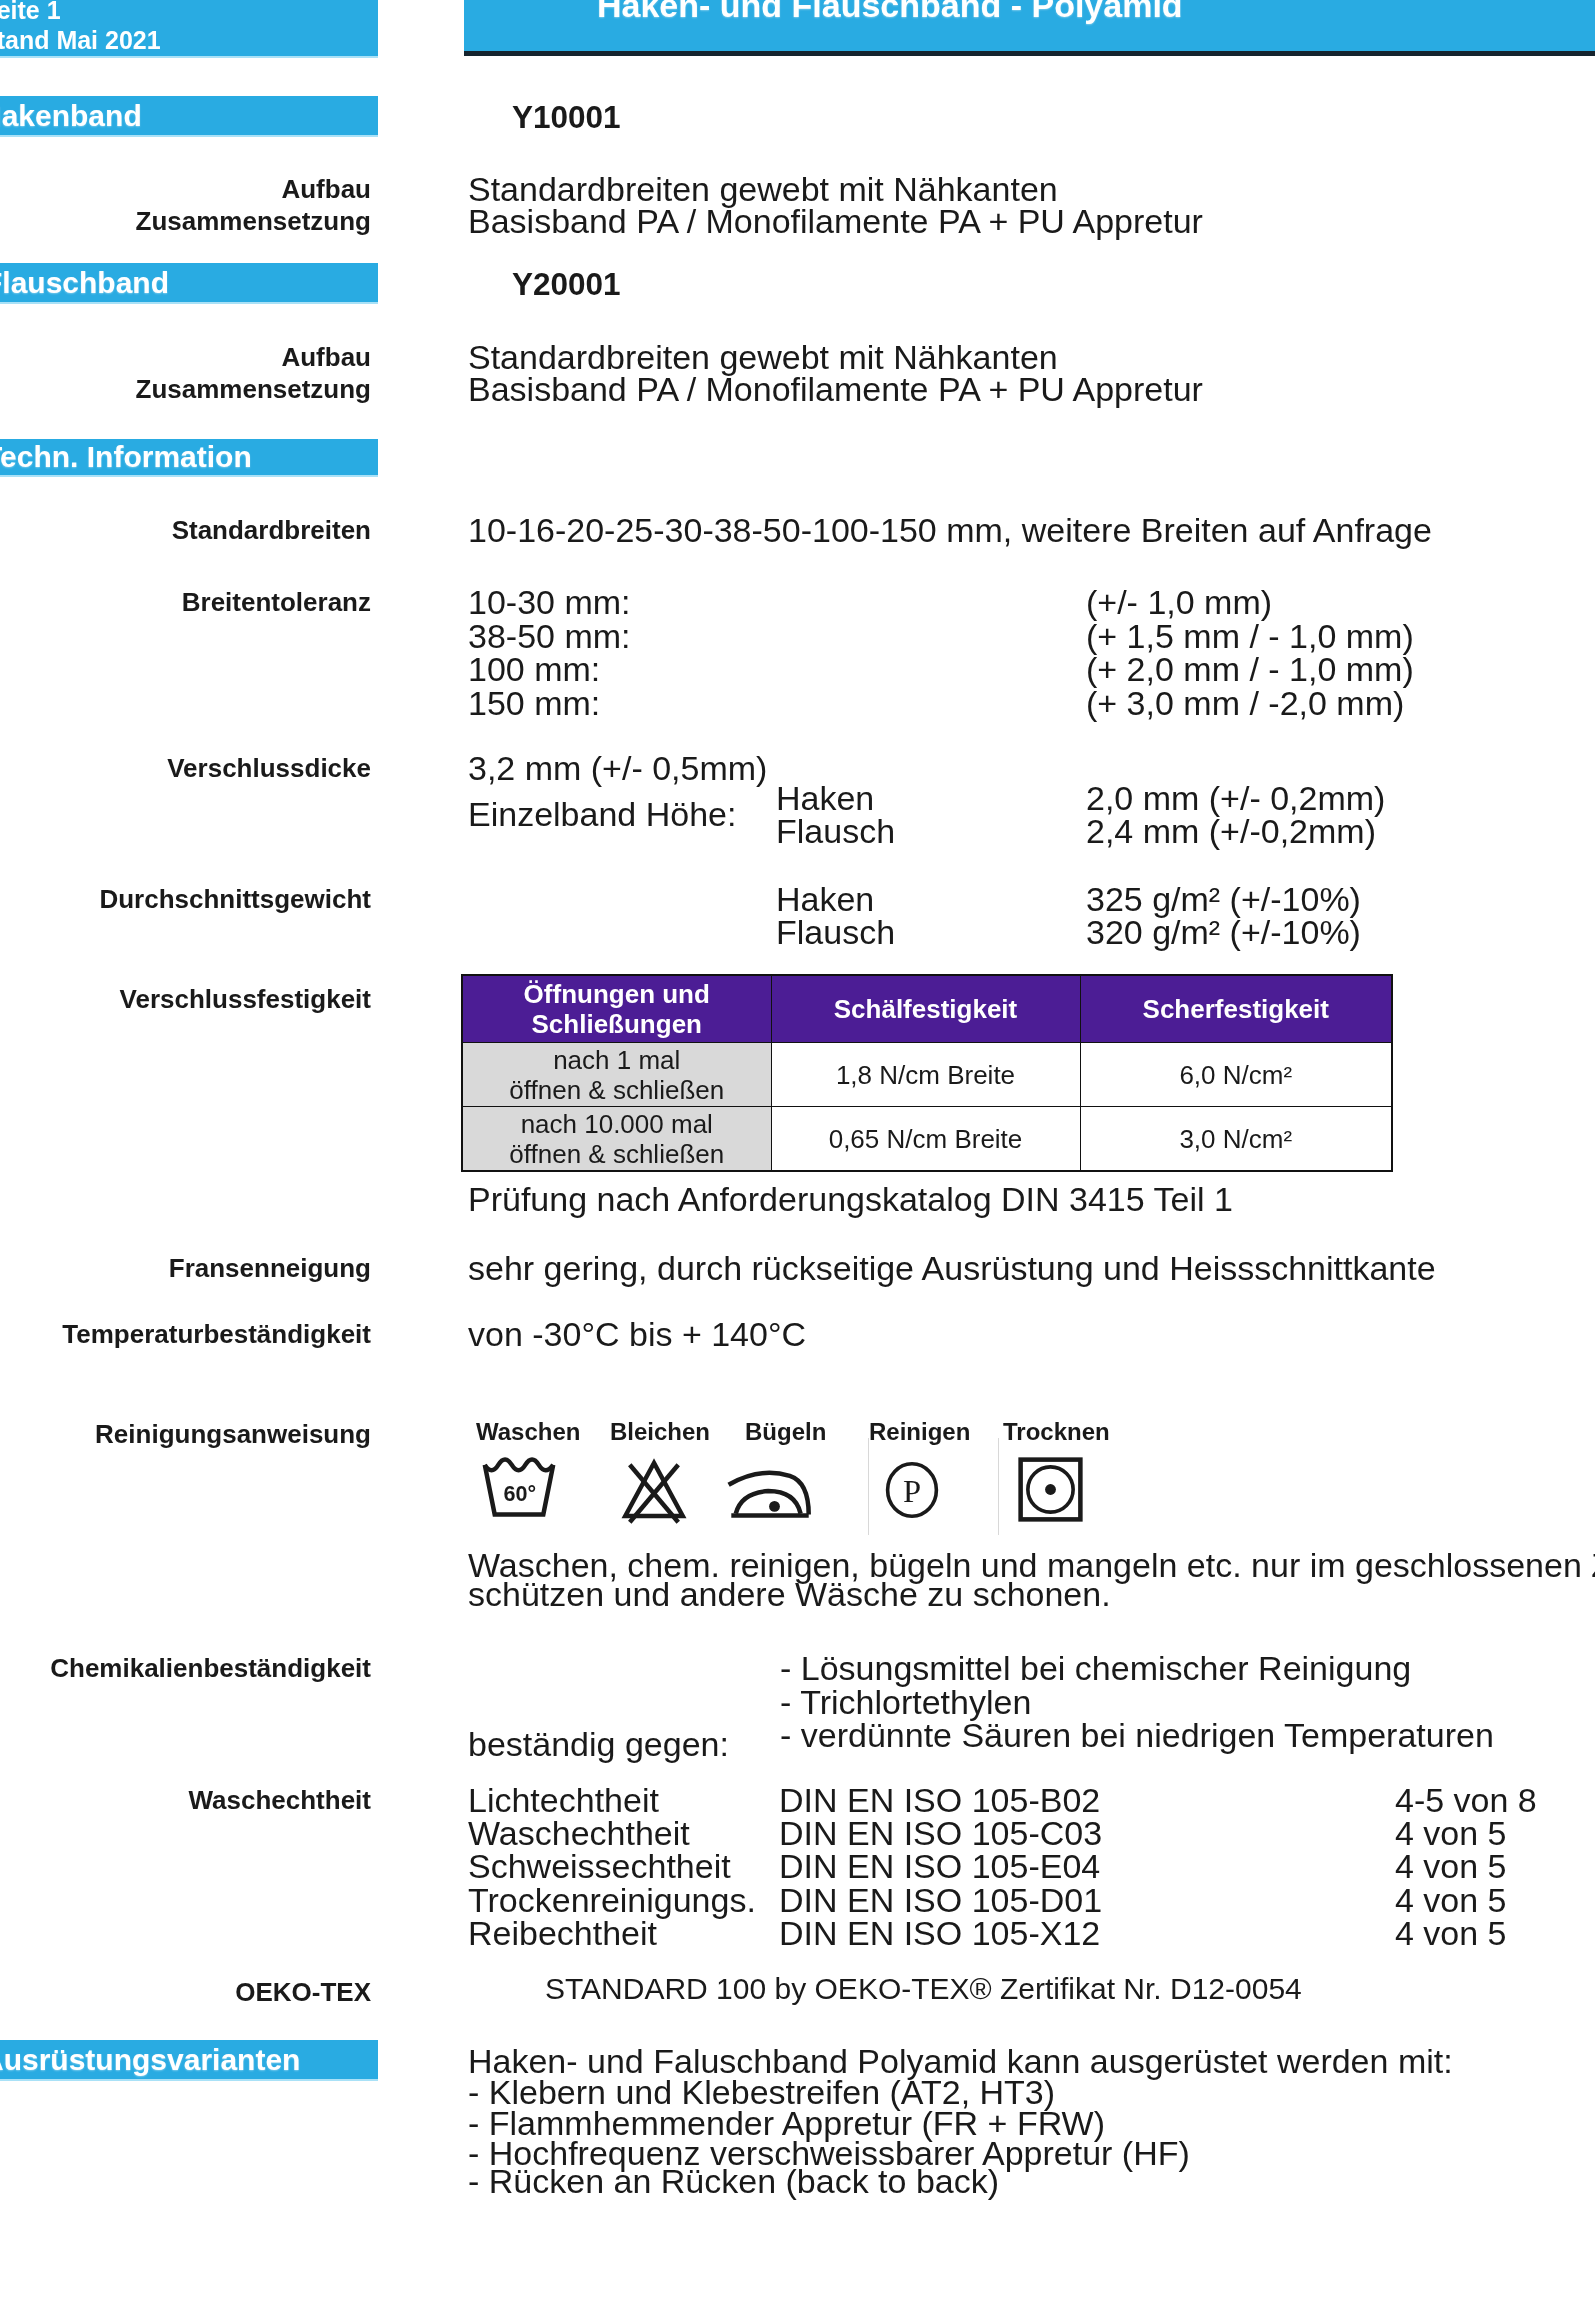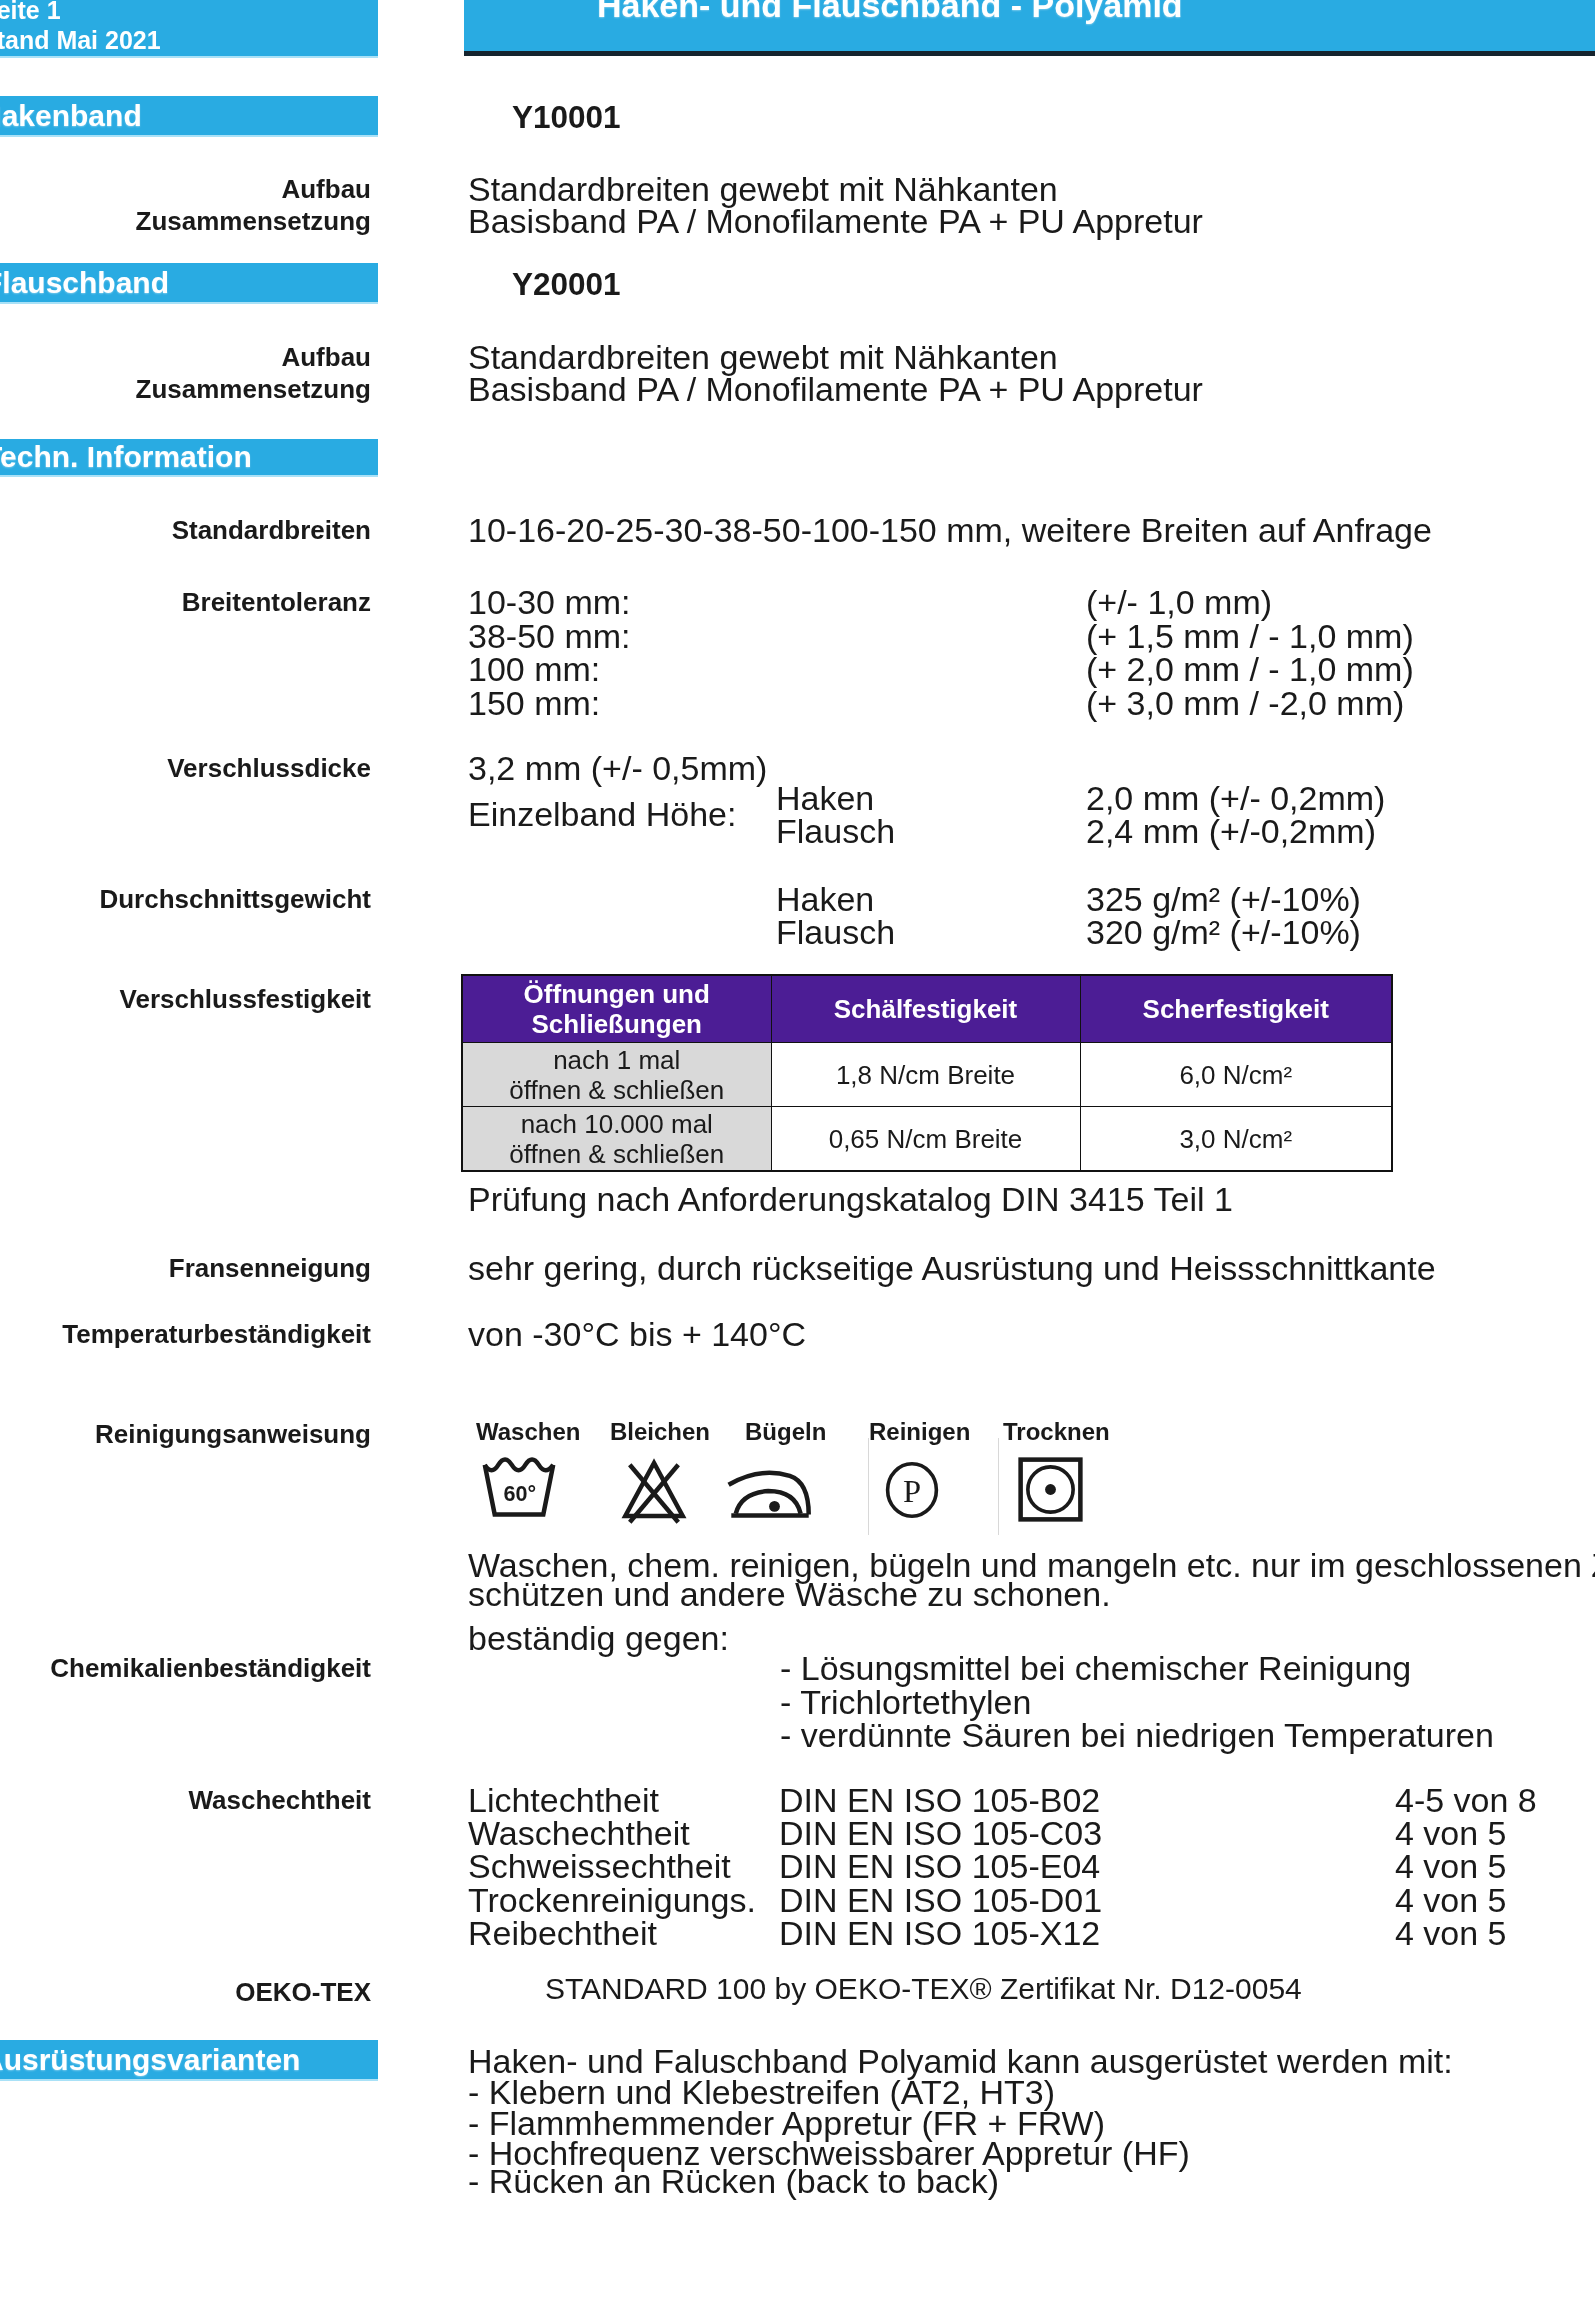--- a/index.html
+++ b/index.html
@@ -185,21 +185,21 @@
       <rect class="glyph" stroke-width="5" x="4" y="4" width="66" height="66"></rect>
       <circle class="glyph" stroke-width="4" cx="37" cy="37" r="25"></circle>
       <circle cx="37" cy="37" r="6" fill="#1a1a1a"></circle>
     </svg>
   </div>
 
   <div class="val" style="left:468px;top:1550px">Waschen, chem. reinigen, bügeln und mangeln etc. nur im geschlossenen Zustand, um den Verschluss zu</div>
   <div class="val" style="left:468px;top:1579px">schützen und andere Wäsche zu schonen.</div>
 
   <div class="label" style="top:1653px">Chemikalienbeständigkeit</div>
-  <div class="val" style="left:468px;top:1623px">beständig gegen:</div>
+  <div class="val" style="left:468px;top:1729px">beständig gegen:</div>
   <div class="val" style="left:780px;top:1653px">- Lösungsmittel bei chemischer Reinigung</div>
   <div class="val" style="left:780px;top:1687px">- Trichlortethylen</div>
   <div class="val" style="left:780px;top:1720px">- verdünnte Säuren bei niedrigen Temperaturen</div>
 
   <div class="label" style="top:1785px">Waschechtheit</div>
   <div class="val" style="left:468px;top:1785px">Lichtechtheit</div>
   <div class="val" style="left:779px;top:1785px">DIN EN ISO 105-B02</div>
   <div class="val" style="left:1395px;top:1785px">4-5 von 8</div>
   <div class="val" style="left:468px;top:1818px">Waschechtheit</div>
   <div class="val" style="left:779px;top:1818px">DIN EN ISO 105-C03</div>

